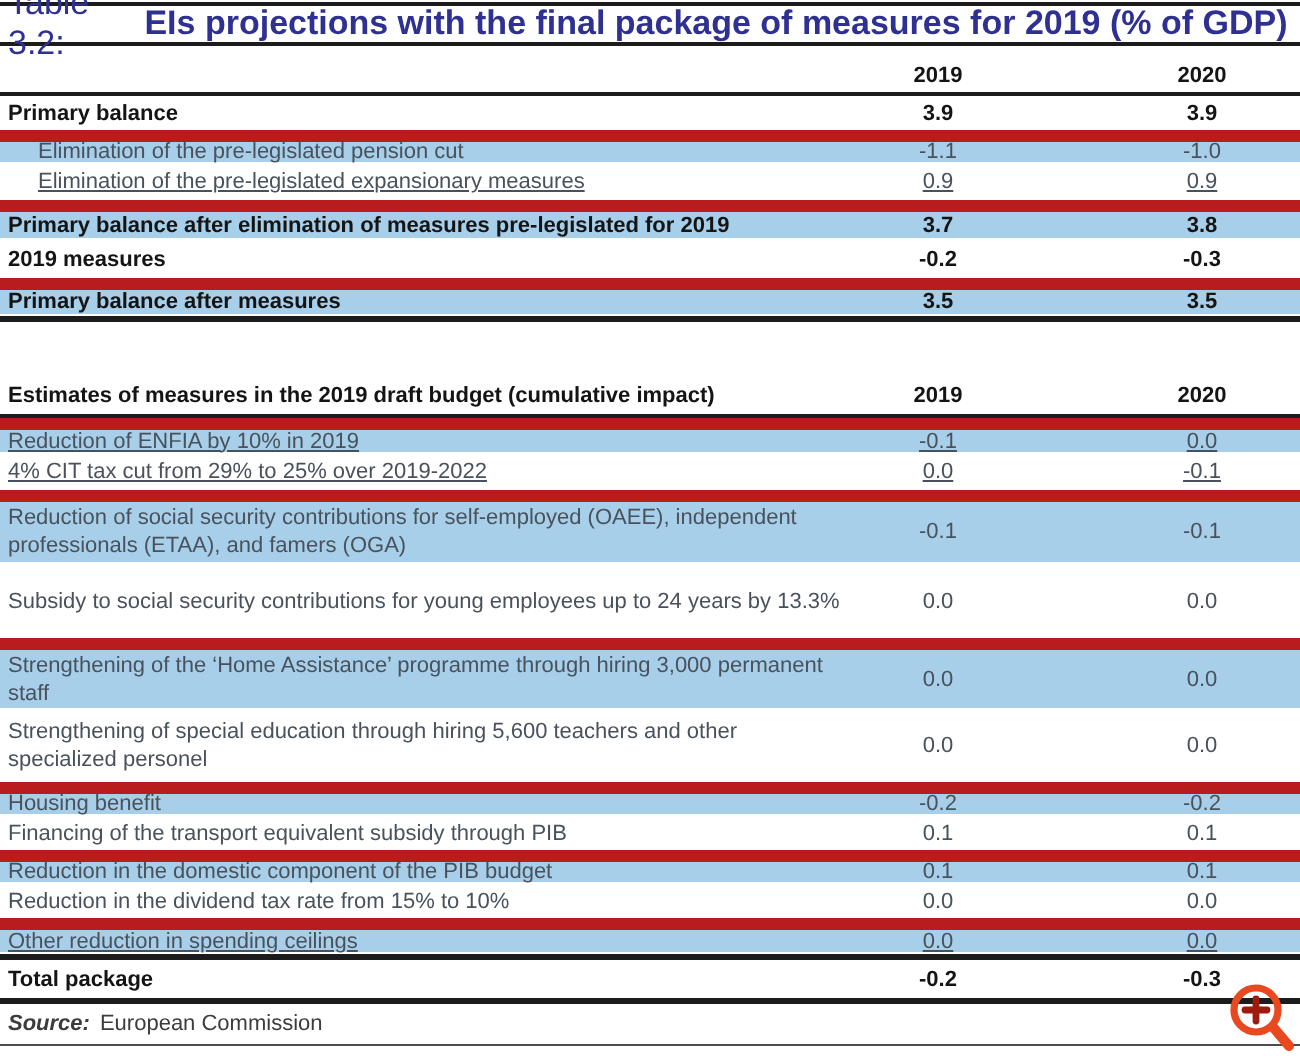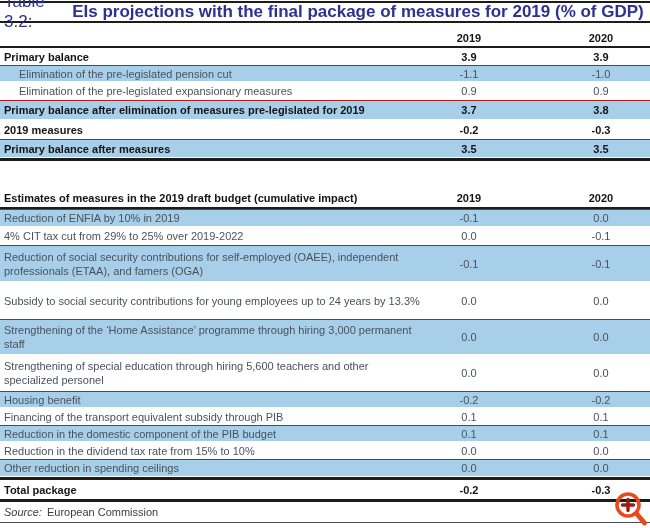--- a/index.html
+++ b/index.html
@@ -37,38 +37,38 @@
     align-items: center;
     font-size: 11px;
     color: #49525c;
     padding-right: 4px;
   }
   .row .lbl { flex: 1; padding-left: 4px; line-height: 14px; }
   .row .lbl.indent { padding-left: 19px; }
   .row .v  { width: 90px; text-align: center; flex: none; }
   .row .v2 { margin-left: 42px; }
   .row.bold { color: #141414; font-weight: bold; }
-  .row.blue { background: #a7cfe9; border-top: 1px solid #b91c1c; border-bottom: 1px solid #ffffff; align-items: center; }
+  .row.blue { background: #a7cfe9; border-top: 6px solid #b91c1c; border-bottom: 1px solid #ffffff; align-items: center; }
   .row.nowrap .lbl { white-space: nowrap; overflow: hidden; }
 
-  .h16 { height: 16px; } .h17 { height: 17px; } .h18 { height: 18px; }
+  .h16 { height: 16px; } .h17 { height: 17px; } .h18 { height: 18px; text-decoration: underline; }
   .h19 { height: 19px; } .h20 { height: 20px; }
   .h36 { height: 36px; } .h37 { height: 37px; }
 
   .header-cols { font-weight: bold; color: #141414; }
 
   .source-row {
     display: flex;
     align-items: center;
     height: 20px;
     padding-left: 4px;
     font-size: 11px;
     color: #3c3c3c;
   }
-  .source-label { font-weight: normal; font-style: italic; margin-right: 5px; }
+  .source-label { font-weight: bold; font-style: italic; margin-right: 5px; }
 
   .magnifier {
     position: absolute;
     left: 611px;
     top: 488px;
     width: 39px;
     height: 39px;
     cursor: pointer;
   }
 </style>

